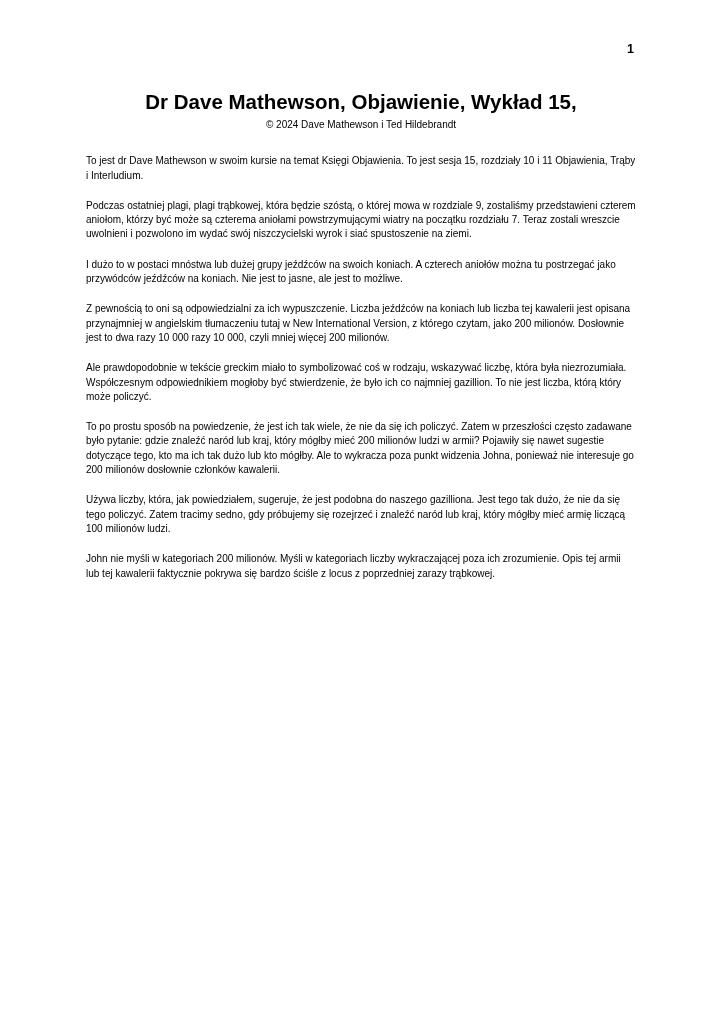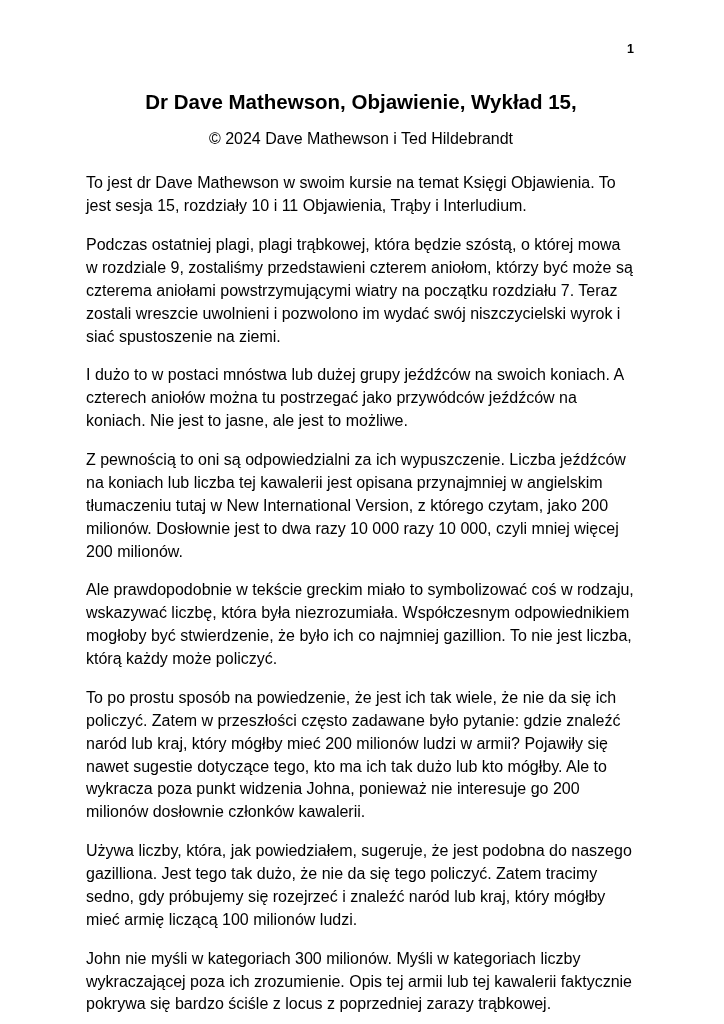--- a/index.html
+++ b/index.html
@@ -28,27 +28,27 @@
     font-weight: bold;
   }
   .title {
     margin: 48px 0 0 0;
     text-align: center;
     font-size: 20.5px;
     font-weight: bold;
     line-height: 1.38;
   }
   .copyright {
-    margin-top: 14px;
+    margin-top: 3px;
     text-align: center;
-    font-size: 16px;
+    font-size: 10px;
   }
   .body-text {
     margin-top: 24px;
-    font-size: 16px;
+    font-size: 10px;
     line-height: 1.43;
     text-align: left;
   }
   .body-text p {
     margin: 0 0 16px 0;
   }
 </style>
 </head>
 <body>
 
@@ -60,19 +60,19 @@
     <span>Dr Dave Mathewson, Objawienie, Wykład 15,</span><br>
   </h1>
 
   <div class="copyright">© 2024 Dave Mathewson i Ted Hildebrandt</div>
 
   <div class="body-text">
     <p>To jest dr Dave Mathewson w swoim kursie na temat Księgi Objawienia. To jest sesja 15, rozdziały 10 i 11 Objawienia, Trąby i Interludium.</p>
     <p>Podczas ostatniej plagi, plagi trąbkowej, która będzie szóstą, o której mowa w rozdziale 9, zostaliśmy przedstawieni czterem aniołom, którzy być może są czterema aniołami powstrzymującymi wiatry na początku rozdziału 7. Teraz zostali wreszcie uwolnieni i pozwolono im wydać swój niszczycielski wyrok i siać spustoszenie na ziemi.</p>
     <p>I dużo to w postaci mnóstwa lub dużej grupy jeźdźców na swoich koniach. A czterech aniołów można tu postrzegać jako przywódców jeźdźców na koniach. Nie jest to jasne, ale jest to możliwe.</p>
     <p>Z pewnością to oni są odpowiedzialni za ich wypuszczenie. Liczba jeźdźców na koniach lub liczba tej kawalerii jest opisana przynajmniej w angielskim tłumaczeniu tutaj w New International Version, z którego czytam, jako 200 milionów. Dosłownie jest to dwa razy 10 000 razy 10 000, czyli mniej więcej 200 milionów.</p>
-    <p>Ale prawdopodobnie w tekście greckim miało to symbolizować coś w rodzaju, wskazywać liczbę, która była niezrozumiała. Współczesnym odpowiednikiem mogłoby być stwierdzenie, że było ich co najmniej gazillion. To nie jest liczba, którą każdy może policzyć.</p>
+    <p>Ale prawdopodobnie w tekście greckim miało to symbolizować coś w rodzaju, wskazywać liczbę, która była niezrozumiała. Współczesnym odpowiednikiem mogłoby być stwierdzenie, że było ich co najmniej gazillion. To nie jest liczba, którą który może policzyć.</p>
     <p>To po prostu sposób na powiedzenie, że jest ich tak wiele, że nie da się ich policzyć. Zatem w przeszłości często zadawane było pytanie: gdzie znaleźć naród lub kraj, który mógłby mieć 200 milionów ludzi w armii? Pojawiły się nawet sugestie dotyczące tego, kto ma ich tak dużo lub kto mógłby. Ale to wykracza poza punkt widzenia Johna, ponieważ nie interesuje go 200 milionów dosłownie członków kawalerii.</p>
     <p>Używa liczby, która, jak powiedziałem, sugeruje, że jest podobna do naszego gazilliona. Jest tego tak dużo, że nie da się tego policzyć. Zatem tracimy sedno, gdy próbujemy się rozejrzeć i znaleźć naród lub kraj, który mógłby mieć armię liczącą 100 milionów ludzi.</p>
-    <p>John nie myśli w kategoriach 300 milionów. Myśli w kategoriach liczby wykraczającej poza ich zrozumienie. Opis tej armii lub tej kawalerii faktycznie pokrywa się bardzo ściśle z locus z poprzedniej zarazy trąbkowej.</p>
+    <p>John nie myśli w kategoriach 200 milionów. Myśli w kategoriach liczby wykraczającej poza ich zrozumienie. Opis tej armii lub tej kawalerii faktycznie pokrywa się bardzo ściśle z locus z poprzedniej zarazy trąbkowej.</p>
   </div>
 
 </div>
 
 </body></html>

